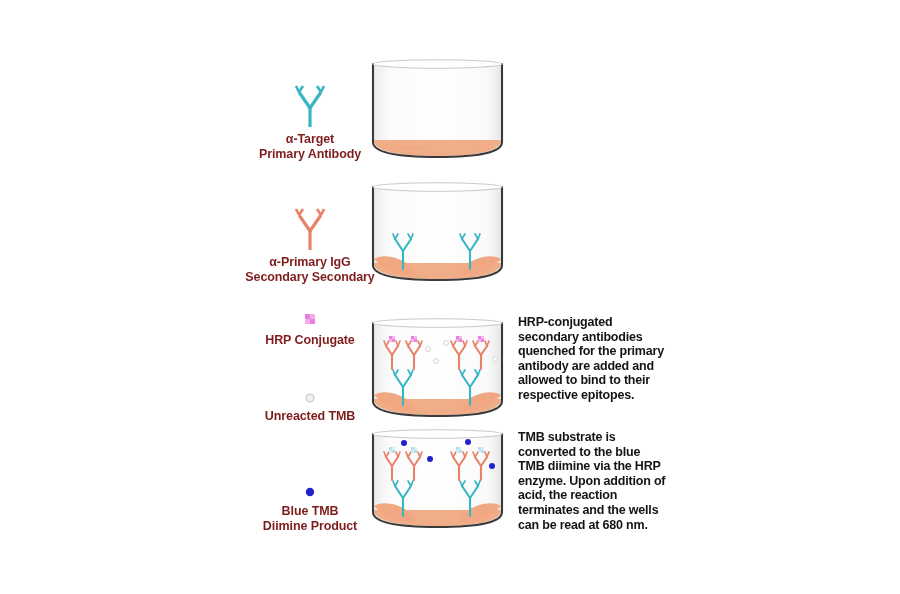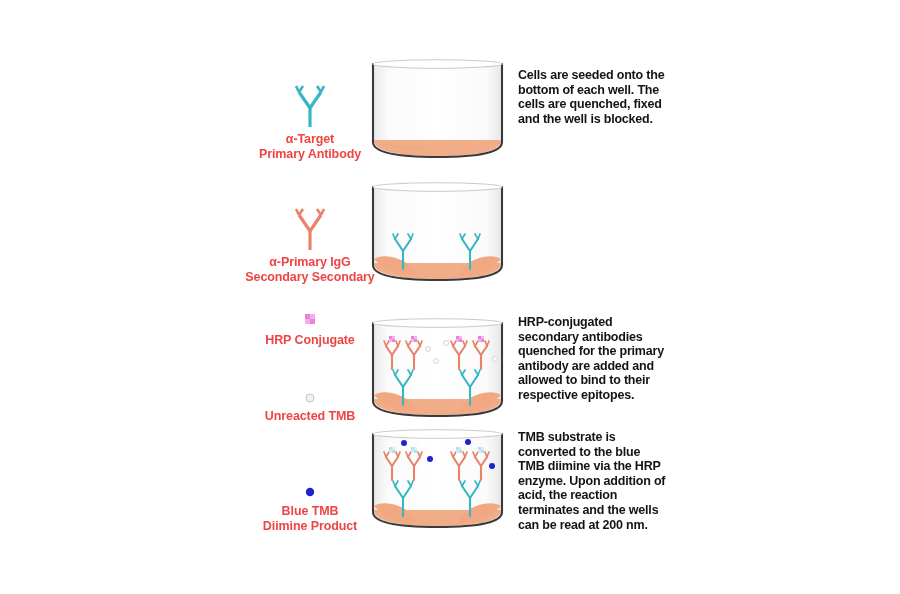--- a/index.html
+++ b/index.html
@@ -34,21 +34,21 @@
   }
   .legend-icon {
     height: 56px;
     display: flex;
     align-items: flex-end;
     justify-content: center;
   }
   .legend-label {
     font-size: 12.5px;
     font-weight: bold;
-    color: #ef4444;
+    color: #7f1d1d;
     line-height: 15px;
     margin-top: 4px;
     letter-spacing: -0.1px;
   }
   .well-wrap {
     position: absolute;
     left: 140px;
     top: 0;
     width: 135px;
     height: 100px;
@@ -101,21 +101,20 @@
         </defs>
         <path d="M3 4 L3 82 Q3 97 67.5 97 Q132 97 132 82 L132 4" fill="url(#wellg1)" stroke="none"></path>
         <path d="M8 88 Q67 101 127 88 Q67 99 8 88 Z" fill="#bdbdbd" opacity="0.55"></path>
         <path d="M4 80 Q4 96 67.5 96 Q131 96 131 80" fill="#f0a882" opacity="0.95" stroke="none"></path>
         <path d="M14 84 Q40 91 63 88 Q40 90 14 84 Z" fill="#e08f6a" opacity="0.5"></path>
         <path d="M3 4 L3 82 Q3 97 67.5 97 Q132 97 132 82 L132 4" fill="none" stroke="#3a3a3a" stroke-width="2.1" stroke-linecap="round"></path>
         <ellipse cx="67.5" cy="4" rx="64.5" ry="4.2" fill="#ffffff" stroke="#c9c9c9" stroke-width="1.1"></ellipse>
       </svg>
     </div>
 
-    <div class="desc" style="top:8px;">Cells are seeded onto the bottom of each well. The cells are quenched, fixed and the well is blocked.</div>
   </div>
 
   <div class="row" style="top:183px;height:110px;">
 
     <div class="legend" style="top:12px;">
       <div class="legend-icon">
         <svg width="46" height="44" viewBox="0 0 46 44">
           <path d="M23 43 L23 24" stroke="#e8836a" stroke-width="3.2" fill="none"></path>
           <path d="M23 24 L12 8" stroke="#e8836a" stroke-width="3.2" fill="none"></path>
           <path d="M23 24 L34 8" stroke="#e8836a" stroke-width="3.2" fill="none"></path>
@@ -395,16 +394,16 @@
           <circle cx="60" cy="29" r="3" fill="#2222cc"></circle>
           <circle cx="98" cy="12" r="3" fill="#2222cc"></circle>
           <circle cx="122" cy="36" r="3" fill="#2222cc"></circle>
         </g>
 
         <path d="M3 4 L3 82 Q3 97 67.5 97 Q132 97 132 82 L132 4" fill="none" stroke="#3a3a3a" stroke-width="2.1" stroke-linecap="round"></path>
         <ellipse cx="67.5" cy="4" rx="64.5" ry="4.2" fill="#ffffff" stroke="#c9c9c9" stroke-width="1.1"></ellipse>
       </svg>
     </div>
 
-    <div class="desc" style="top:0px;">TMB substrate is converted to the blue TMB diimine via the HRP enzyme. Upon addition of acid, the reaction terminates and the wells can be read at 200 nm.</div>
+    <div class="desc" style="top:0px;">TMB substrate is converted to the blue TMB diimine via the HRP enzyme. Upon addition of acid, the reaction terminates and the wells can be read at 680 nm.</div>
   </div>
 
 </div>
 
 </body></html>

